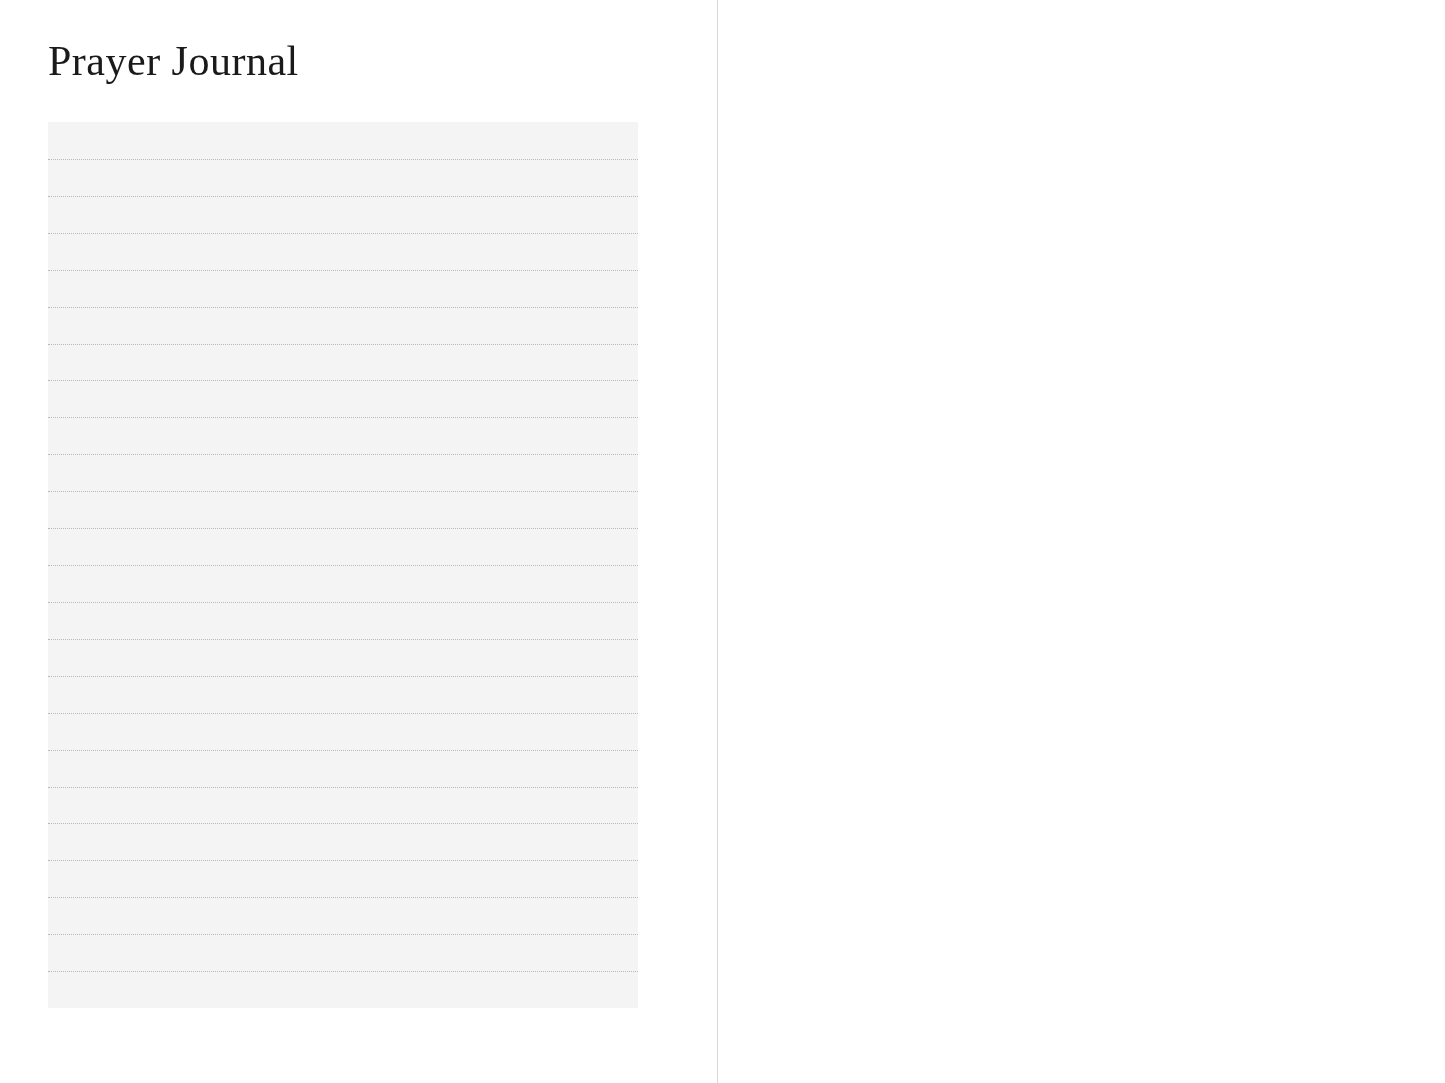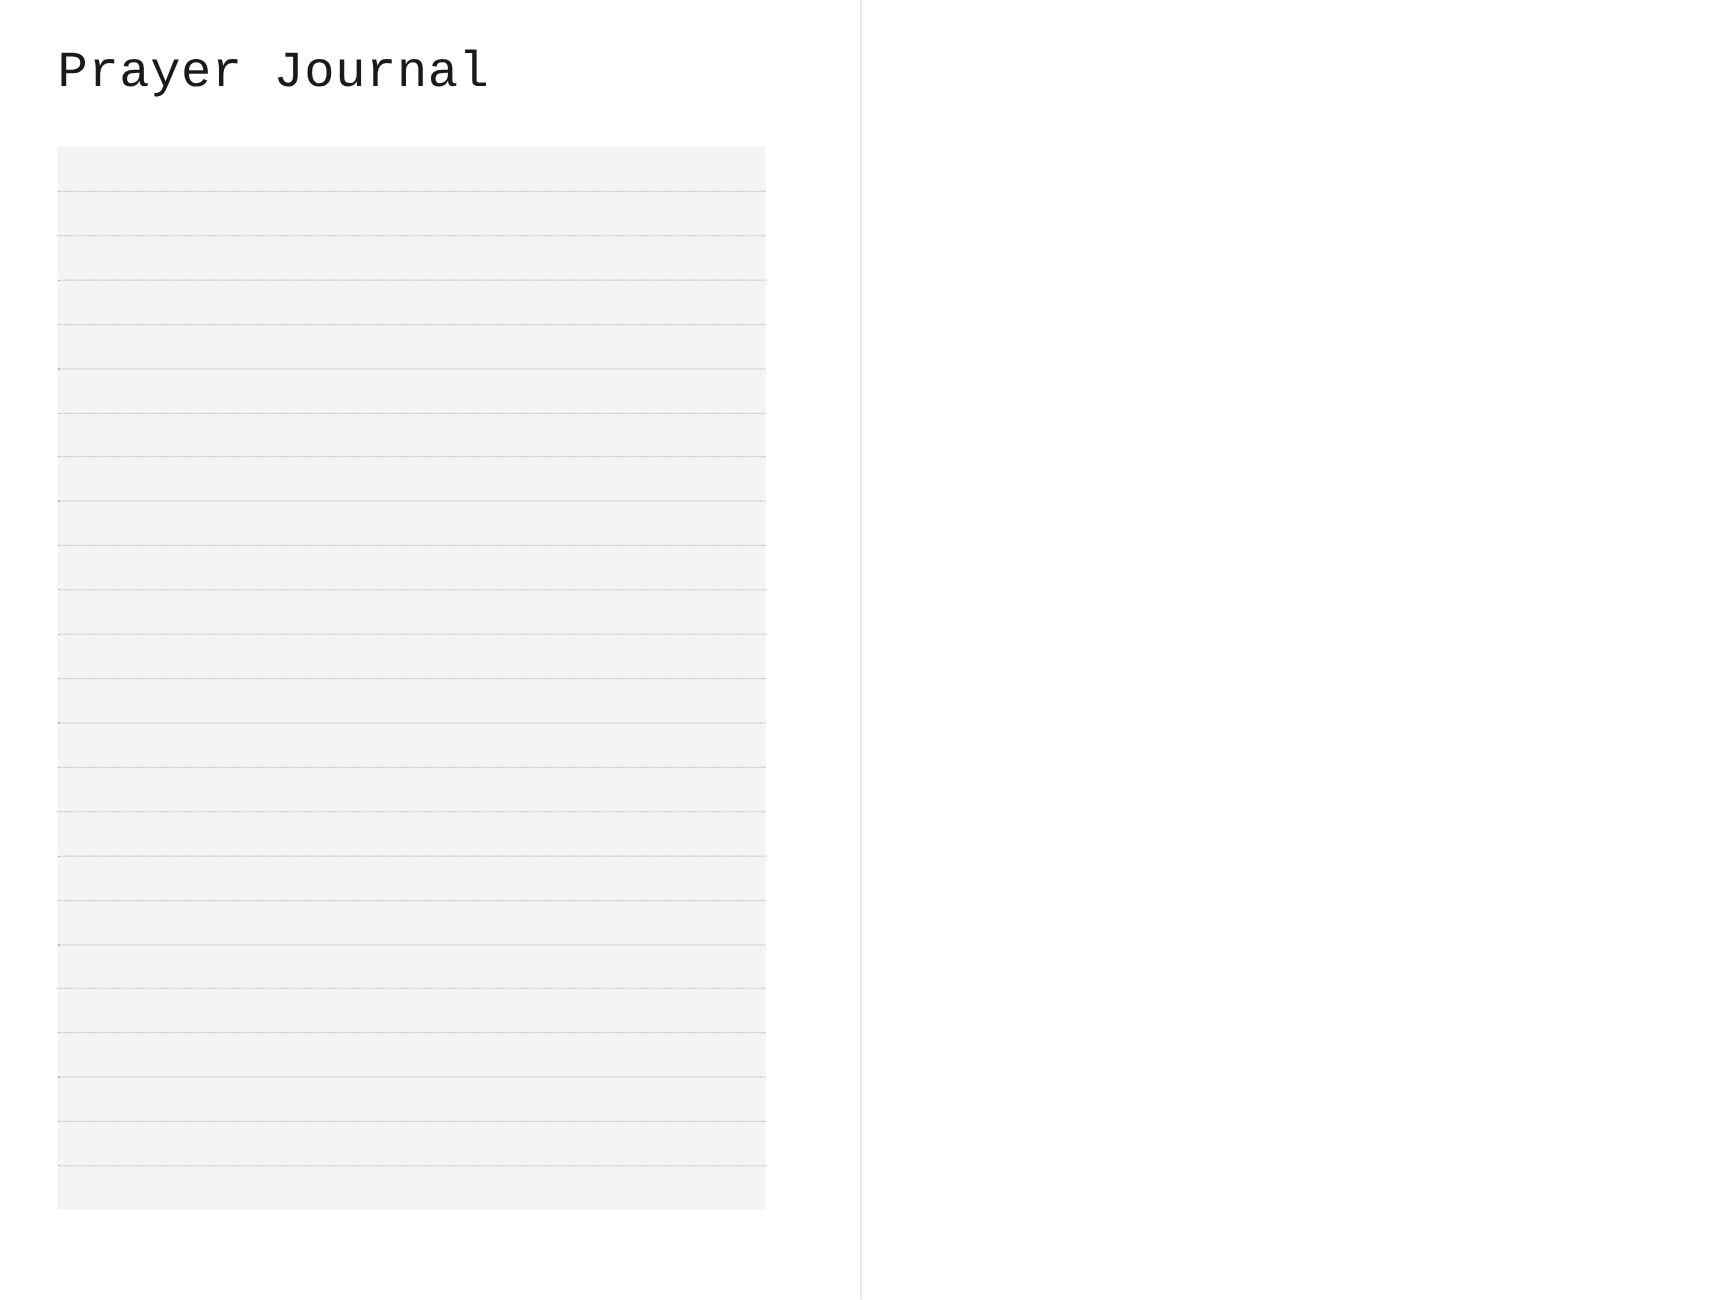--- a/index.html
+++ b/index.html
@@ -31,21 +31,21 @@
   }
   .page-right {
     width: 727px;
   }
 
   
   .journal-title {
     position: absolute;
     left: 48px;
     top: 36px;
-    font-family: Liberation Mono, monospace;
+    font-family: Liberation Serif, serif;
     font-size: 42px;
     font-weight: 400;
     letter-spacing: 0.5px;
     color: #1a1a1a;
     line-height: 1.2;
   }
   .journal-lines {
     position: absolute;
     left: 48px;
     top: 122px;

